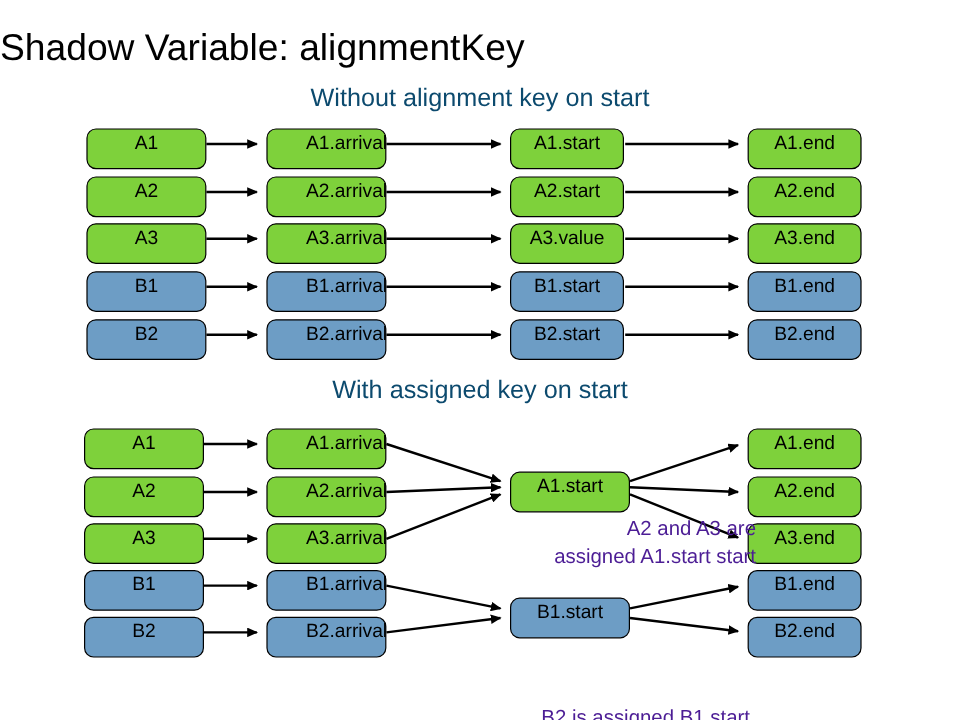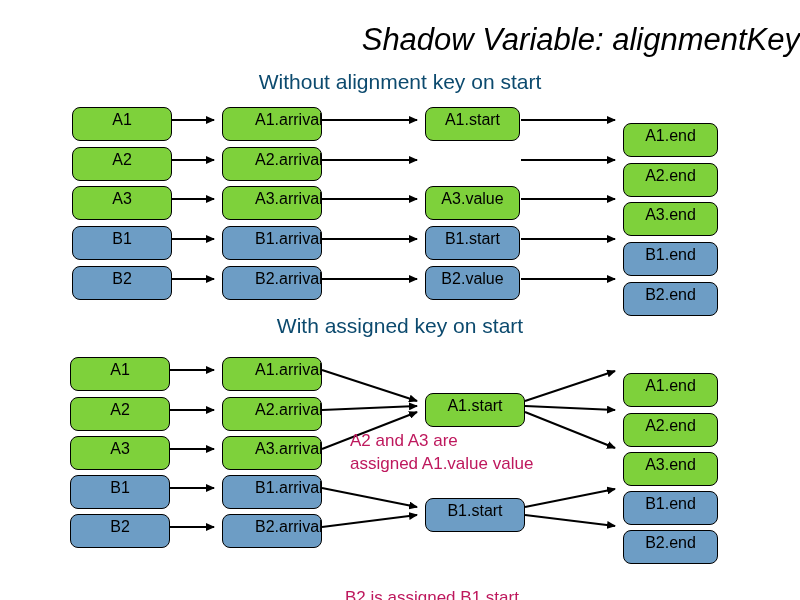--- a/index.html
+++ b/index.html
@@ -1,40 +1,40 @@
 <!DOCTYPE html>
 <html style="--green: #7ED13B; --blue: #6D9DC5;"><head>
 <meta charset="utf-8">
 <style>
   html,body{margin:0;padding:0;}
   body{font-family:"Liberation Sans", sans-serif; background:#ffffff;}
   .canvas{position:relative; width:800px; height:600px; background:#ffffff; overflow:hidden;}
-  .title{position:absolute; left:0; top:22px; width:800px; text-align:right;
-         font-size:31px; color:#000;font-style:italic;}
+  .title{position:absolute; left:0; top:22px; width:800px; text-align:left;
+         font-size:31px; color:#000;}
   .heading{position:absolute; left:0; width:800px; text-align:center; font-size:21px; color:#0c4a6e;}
   .heading.h1{top:70px;}
   .heading.h2{top:314px;}
   .arrows{position:absolute; left:0; top:0; width:800px; height:600px; pointer-events:none;}
   .box{position:absolute; height:34px; line-height:24px; box-sizing:border-box;
        text-align:center; border:1.6px solid #000; border-radius:8px; font-size:16px; color:#000;}
   .green{background:var(--green,#7ED13B);}
   .blue{background:var(--blue,#6D9DC5);text-align:center;}
   
   .c1{left:72px; width:100px;}
   .c2{left:222px; width:100px;padding-left:32px;}
   .c3{left:425px; width:95px;}
-  .c4{left:623px; width:95px;margin-top:16px;}
+  .c4{left:623px; width:95px;}
   
   .s1.r1{top:107px;} .s1.r2{top:147px;} .s1.r3{top:186px;} .s1.r4{top:226px;} .s1.r5{top:266px;}
   
   .s2.r1{top:357px;} .s2.r2{top:397px;} .s2.r3{top:436px;} .s2.r4{top:475px;} .s2.r5{top:514px;}
   .s2.c1{left:70px;}
   .start-a{left:425px; top:393px; width:100px;}
   .start-b{left:425px; top:498px; width:100px;}
-  .note{position:absolute; text-align:left; font-size:17px; line-height:23px; color:#be185d;}
+  .note{position:absolute; text-align:right; font-size:17px; line-height:23px; color:#4c1d95;}
   .note.a{left:350px; top:429px; width:280px;}
   .note.b{left:345px; top:548px; width:280px;margin-top:38px;}
 </style>
 </head>
 <body>
 
 <div class="canvas">
 
   <div class="title">Shadow Variable: alignmentKey</div>
   <div class="heading h1">Without alignment key on start</div>
@@ -90,35 +90,36 @@
     </g>
   </svg>
 
   <div class="box green s1 r1 c1">A1</div>
   <div class="box green s1 r1 c2">A1.arrival</div>
   <div class="box green s1 r1 c3">A1.start</div>
   <div class="box green s1 r1 c4">A1.end</div>
 
   <div class="box green s1 r2 c1">A2</div>
   <div class="box green s1 r2 c2">A2.arrival</div>
+  <div class="box green s1 r2 c3">A2.start</div>
   <div class="box green s1 r2 c4">A2.end</div>
 
   <div class="box green s1 r3 c1">A3</div>
   <div class="box green s1 r3 c2">A3.arrival</div>
   <div class="box green s1 r3 c3">A3.value</div>
   <div class="box green s1 r3 c4">A3.end</div>
 
   <div class="box blue s1 r4 c1">B1</div>
   <div class="box blue s1 r4 c2">B1.arrival</div>
   <div class="box blue s1 r4 c3">B1.start</div>
   <div class="box blue s1 r4 c4">B1.end</div>
 
   <div class="box blue s1 r5 c1">B2</div>
   <div class="box blue s1 r5 c2">B2.arrival</div>
-  <div class="box blue s1 r5 c3">B2.value</div>
+  <div class="box blue s1 r5 c3">B2.start</div>
   <div class="box blue s1 r5 c4">B2.end</div>
 
   <div class="box green s2 r1 c1">A1</div>
   <div class="box green s2 r2 c1">A2</div>
   <div class="box green s2 r3 c1">A3</div>
   <div class="box blue  s2 r4 c1">B1</div>
   <div class="box blue  s2 r5 c1">B2</div>
 
   <div class="box green s2 r1 c2">A1.arrival</div>
   <div class="box green s2 r2 c2">A2.arrival</div>
@@ -130,19 +131,19 @@
   <div class="box blue  start-b">B1.start</div>
 
   <div class="box green s2 r1 c4">A1.end</div>
   <div class="box green s2 r2 c4">A2.end</div>
   <div class="box green s2 r3 c4">A3.end</div>
   <div class="box blue  s2 r4 c4">B1.end</div>
   <div class="box blue  s2 r5 c4">B2.end</div>
 
   <div class="note a">
     <div>A2 and A3 are</div>
-    <div>assigned A1.value value</div>
+    <div>assigned A1.start start</div>
   </div>
   <div class="note b">
     <div>B2 is assigned B1.start</div>
   </div>
 
 </div>
 
 </body></html>

